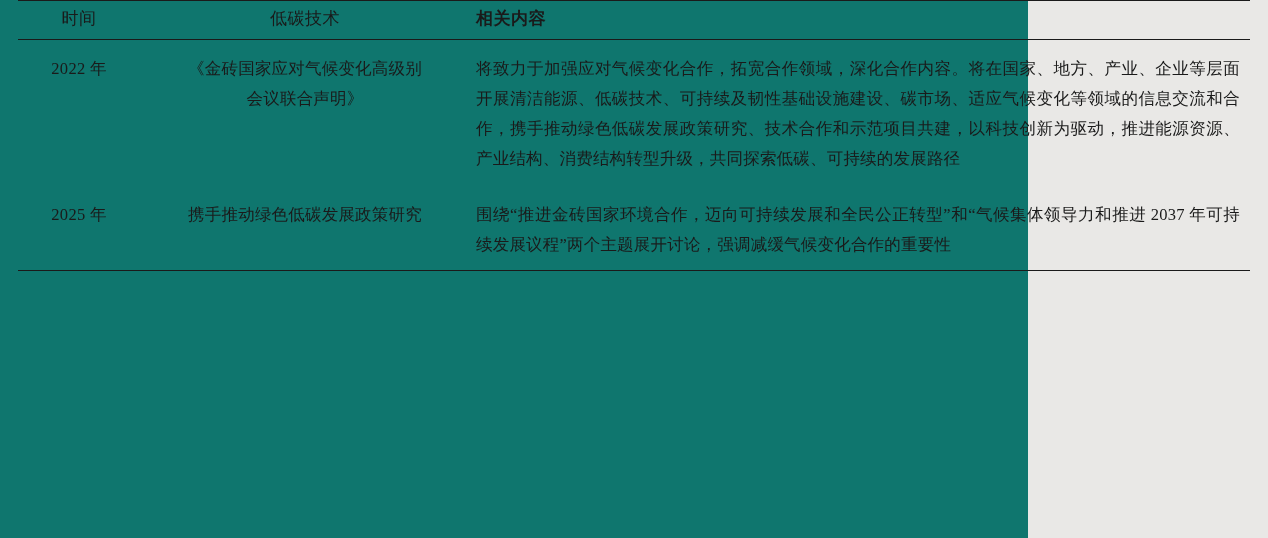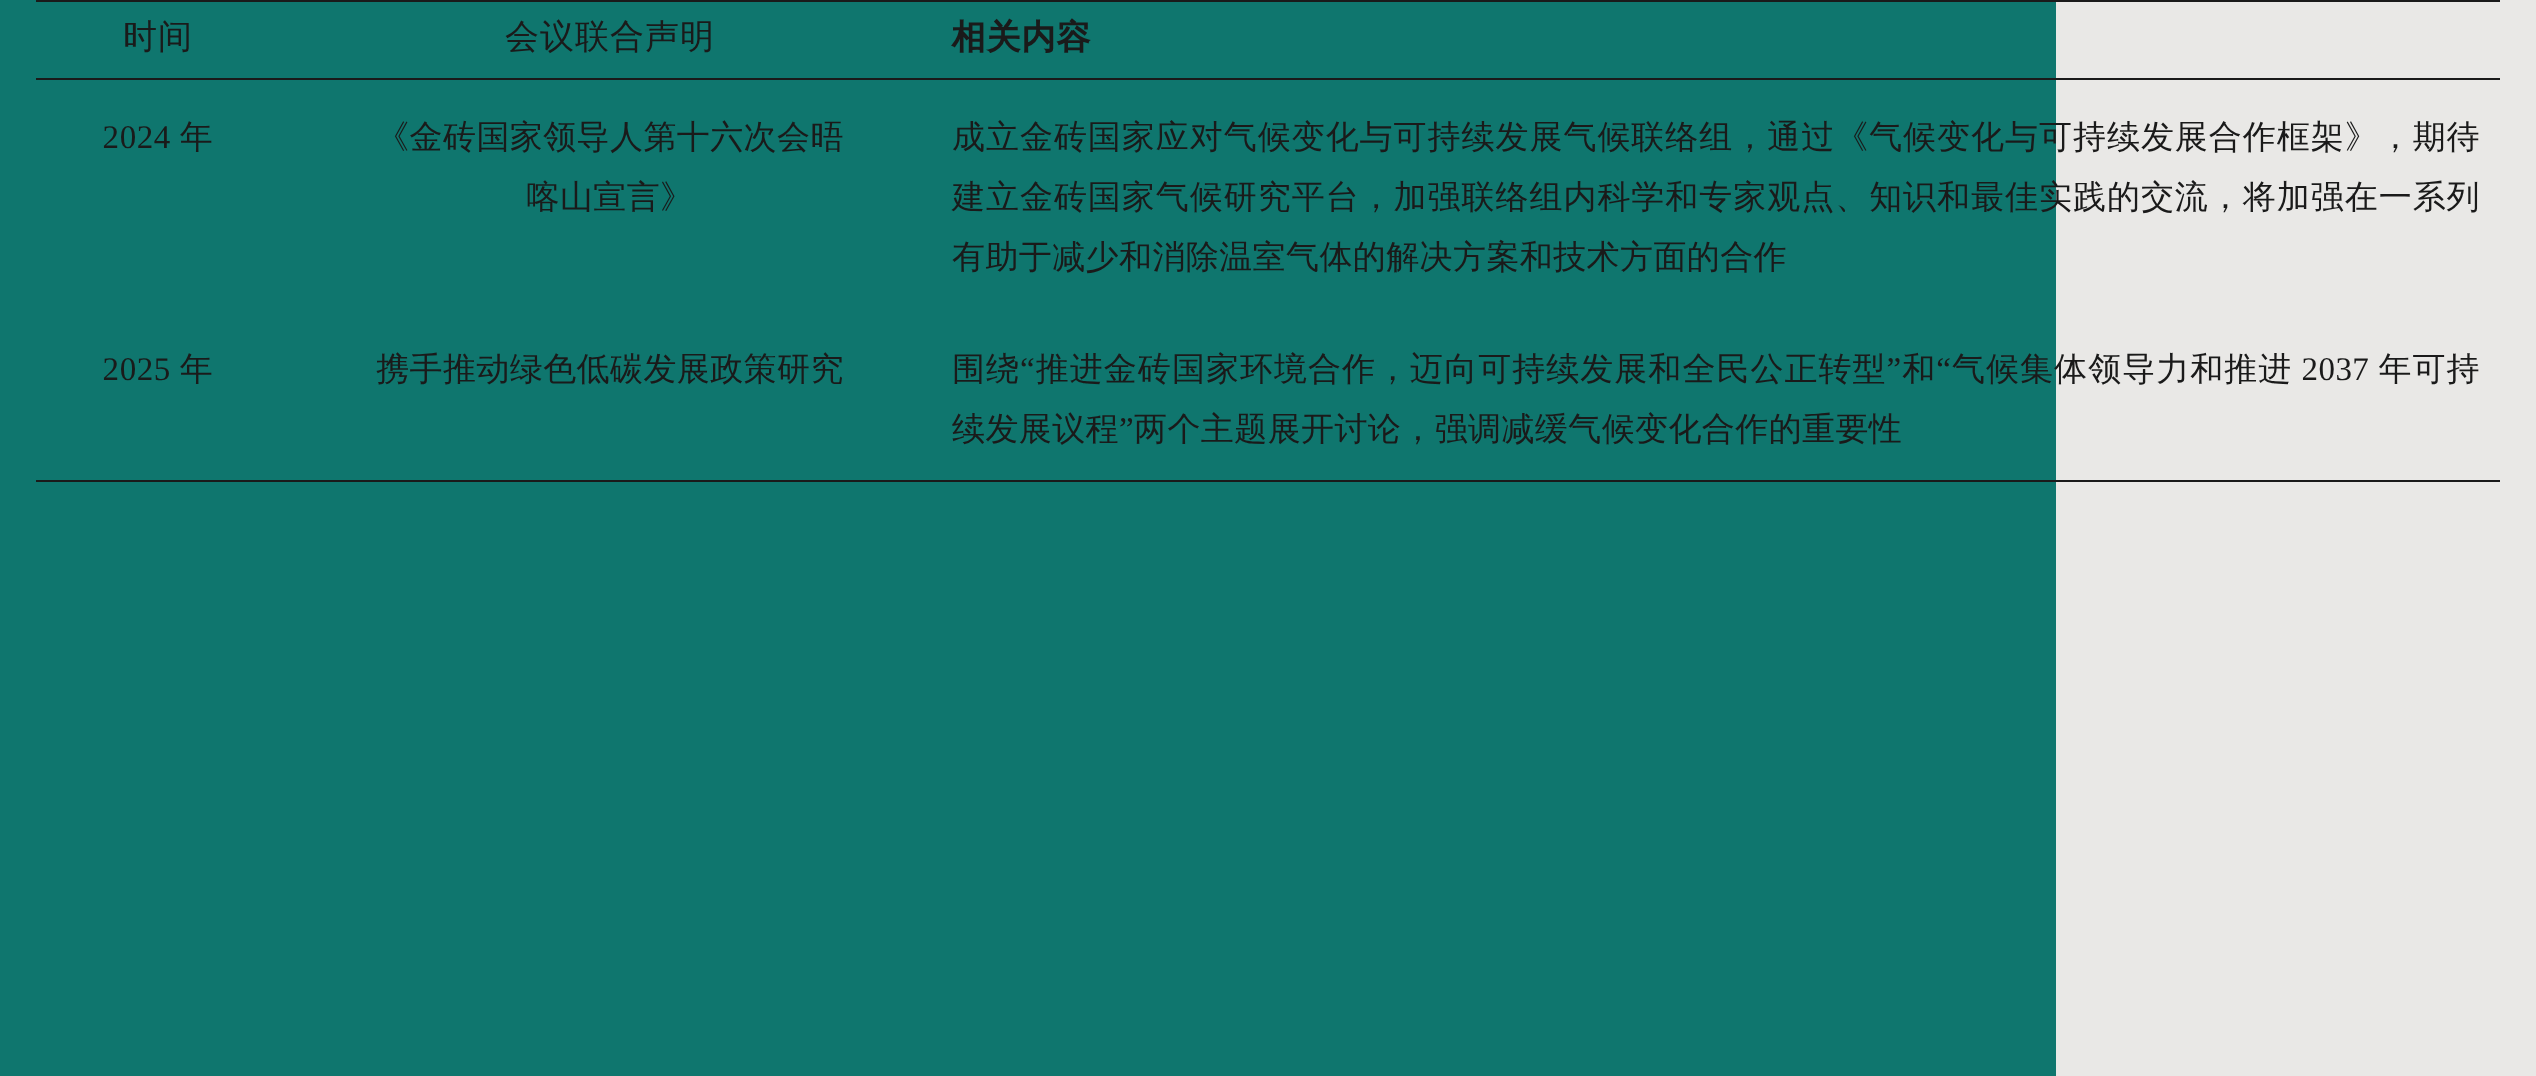--- a/index.html
+++ b/index.html
@@ -82,32 +82,32 @@
 <div class="page">
   <table class="doc-table">
     <colgroup>
       <col class="c-time">
       <col class="c-file">
       <col class="c-cont">
     </colgroup>
     <thead>
       <tr>
         <th class="th-time">时间</th>
-        <th class="th-file">会议联合声明</th>
+        <th class="th-file">低碳技术</th>
         <th class="th-cont">相关内容</th>
       </tr>
     </thead>
     <tbody>
       <tr>
-        <td class="td-time">2024 年</td>
+        <td class="td-time">2022 年</td>
         <td class="td-file">
-          <span class="file-line">《金砖国家领导人第十六次会晤</span>
-          <span class="file-line">喀山宣言》</span>
+          <span class="file-line">《金砖国家应对气候变化高级别</span>
+          <span class="file-line">会议联合声明》</span>
         </td>
-        <td class="td-cont">成立金砖国家应对气候变化与可持续发展气候联络组，通过《气候变化与可持续发展合作框架》，期待建立金砖国家气候研究平台，加强联络组内科学和专家观点、知识和最佳实践的交流，将加强在一系列有助于减少和消除温室气体的解决方案和技术方面的合作</td>
+        <td class="td-cont">将致力于加强应对气候变化合作，拓宽合作领域，深化合作内容。将在国家、地方、产业、企业等层面开展清洁能源、低碳技术、可持续及韧性基础设施建设、碳市场、适应气候变化等领域的信息交流和合作，携手推动绿色低碳发展政策研究、技术合作和示范项目共建，以科技创新为驱动，推进能源资源、产业结构、消费结构转型升级，共同探索低碳、可持续的发展路径</td>
       </tr>
       <tr class="last-row">
         <td class="td-time">2025 年</td>
         <td class="td-file">
           <span class="file-line">携手推动绿色低碳发展政策研究</span>
         </td>
         <td class="td-cont">围绕“推进金砖国家环境合作，迈向可持续发展和全民公正转型”和“气候集体领导力和推进 2037 年可持续发展议程”两个主题展开讨论，强调减缓气候变化合作的重要性</td>
       </tr>
     </tbody>
   </table>

